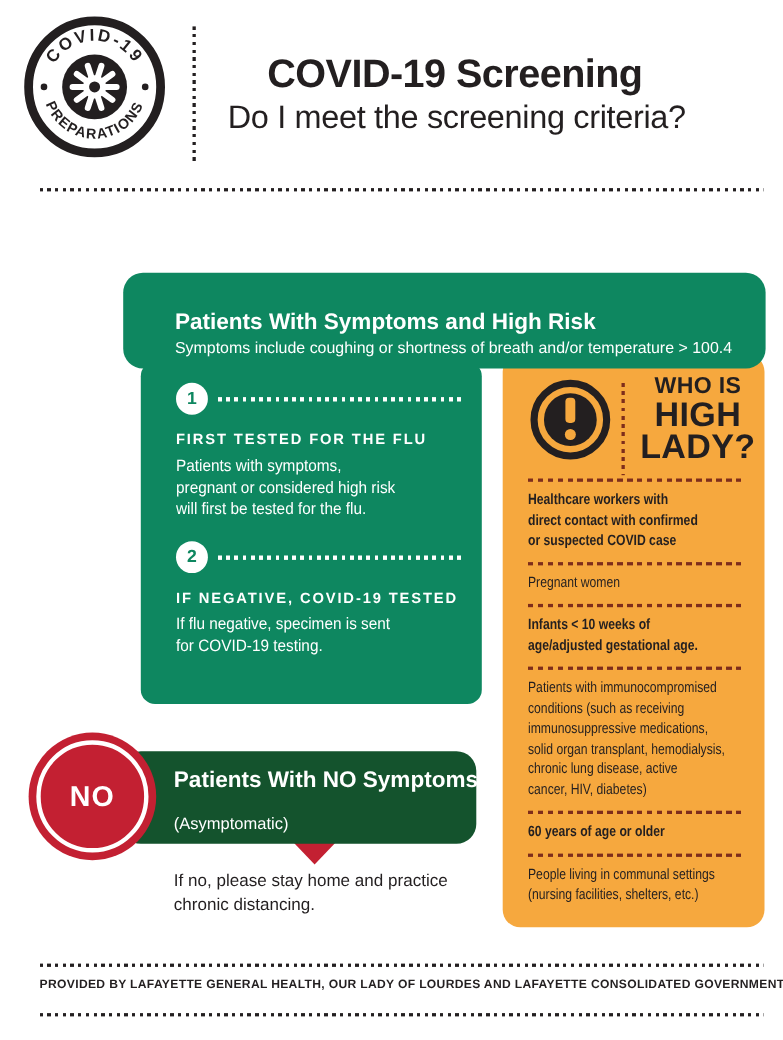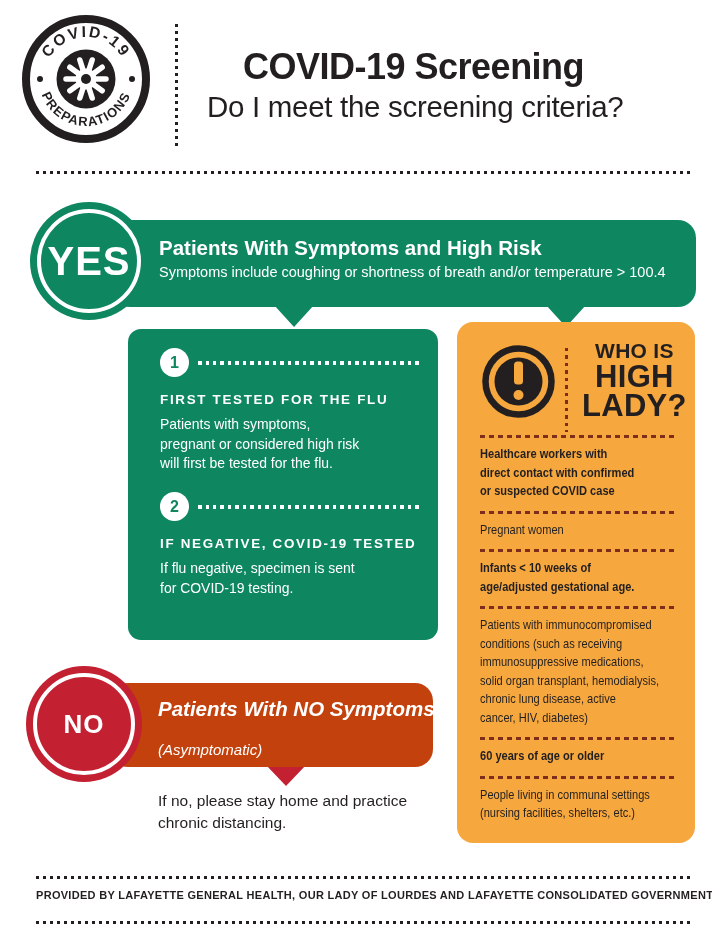--- a/index.html
+++ b/index.html
@@ -22,22 +22,22 @@
 
   
   .badge { border-radius:50%; display:flex; align-items:center; justify-content:center;
            color:#fff; font-weight:700; z-index:3; }
   .badge::after { content:""; position:absolute; inset:7px; border:4.5px solid #fff; border-radius:50%; }
   .badge-yes { background:#0E8760; font-size:40px; letter-spacing:1px; }
   .badge-no  { background:#C32032; font-size:26px; letter-spacing:1px; }
 
   
   .banner { border-radius:18px; color:#fff; box-sizing:border-box; z-index:1; }
-  .banner-yes { background:#0E8760; padding:16px 14px 0 47px; }
-  .banner-no  { background:#c2410c; padding:14px 8px 0 48px;font-style:italic; }
+  .banner-yes { background:#0E8760; padding:33px 14px 0 47px;margin-top:28px; }
+  .banner-no  { background:#14532d; padding:14px 8px 0 48px; }
   .banner h2 { margin:0; font-size:20.5px; font-weight:700; white-space:nowrap; }
   .banner p  { margin:4px 0 0; font-size:14.5px; white-space:nowrap; }
   .pointer { width:0; height:0; border-left:20px solid transparent; border-right:20px solid transparent; }
   .pointer-green { border-top:22px solid #0E8760; }
   .pointer-red   { border-top:21px solid #C32032; }
 
   
   .green-box { background:#0E8760; border-radius:13px; color:#fff; }
   .step-circle { position:absolute; width:29px; height:29px; border-radius:50%; background:#fff;
                  color:#0E8760; font-weight:700; font-size:16px; display:flex; align-items:center; justify-content:center; }
@@ -99,23 +99,20 @@
 
   <div class="abs dotline-h" style="left:36px; top:171px; width:658px;"></div>
 
   <div class="abs banner banner-yes" style="left:112px; top:220px; width:584px; height:87px;">
     <h2>Patients With Symptoms and High Risk</h2>
     <p>Symptoms include coughing or shortness of breath and/or temperature &gt; 100.4</p>
   </div>
   <div class="abs pointer pointer-green" style="left:274px; top:305px;"></div>
   <div class="abs pointer pointer-green" style="left:546px; top:305px;"></div>
 
-  <div class="abs badge badge-yes" style="left:30px; top:202px; width:118px; height:118px;">
-    <span>YES</span>
-  </div>
 
   <div class="abs green-box" style="left:128px; top:329px; width:310px; height:311px;">
 
     <div class="step-circle" style="left:32px; top:19px;">1</div>
     <div class="step-dots" style="position:absolute; left:70px; right:16px; top:32px;"></div>
     <div class="step-title" style="left:32px; top:63px;">FIRST TESTED FOR THE FLU</div>
     <div class="step-body" style="left:32px; top:85px;">Patients with symptoms,
 pregnant or considered high risk
 will first be tested for the flu.</div>
 

